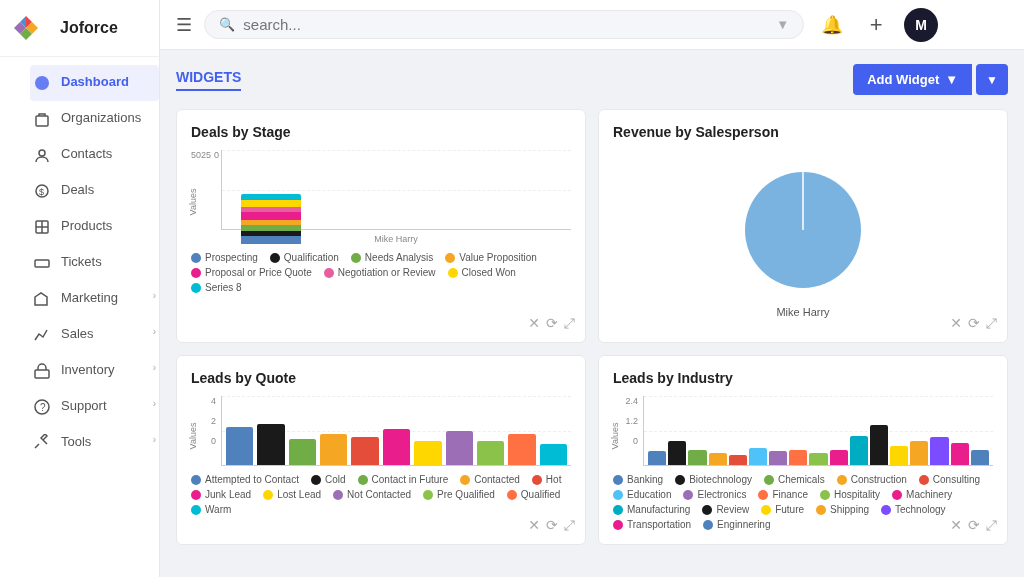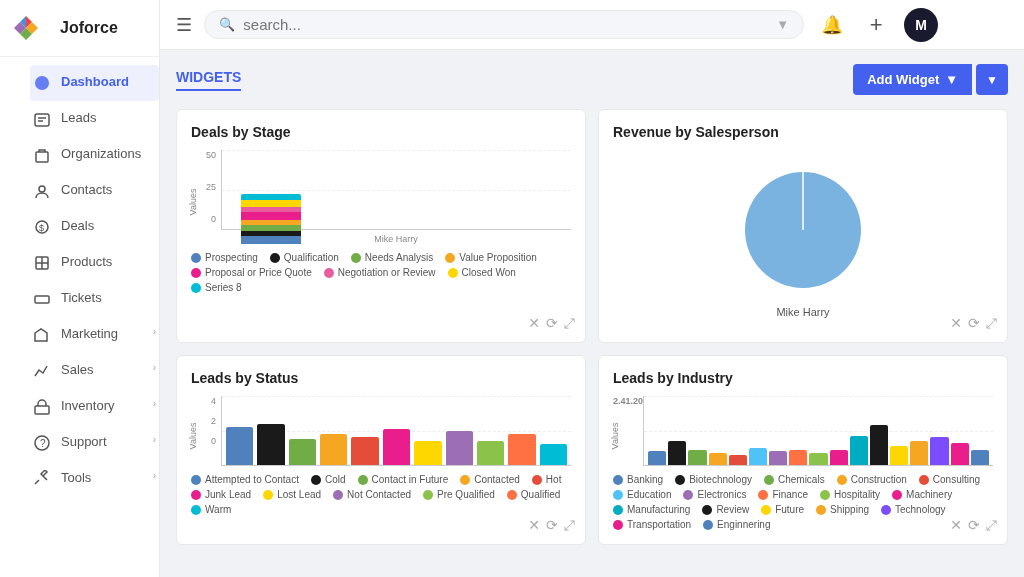--- a/index.html
+++ b/index.html
@@ -70,31 +70,20 @@
       <svg width="18" height="18" viewBox="0 0 18 18">
             <circle cx="9" cy="9" r="7" fill="#4361ee" opacity="0.8"></circle>
           </svg>
     </span>
     <span class="nav-label">Dashboard</span>
 
   </li>
       <li class="nav-item">
     <span class="nav-icon">
       <svg width="18" height="18" viewBox="0 0 18 18">
-            <rect x="2" y="4" width="14" height="12" rx="2" fill="none" stroke="currentColor" stroke-width="1.5"></rect>
-            <line x1="5" y1="8" x2="13" y2="8" stroke="currentColor" stroke-width="1.5"></line>
-            <line x1="5" y1="11" x2="10" y2="11" stroke="currentColor" stroke-width="1.5"></line>
-          </svg>
-    </span>
-    <span class="nav-label">Leads</span>
-
-  </li>
-      <li class="nav-item">
-    <span class="nav-icon">
-      <svg width="18" height="18" viewBox="0 0 18 18">
             <rect x="3" y="6" width="12" height="10" rx="1" fill="none" stroke="currentColor" stroke-width="1.5"></rect>
             <path d="M6 6V4h6v2" fill="none" stroke="currentColor" stroke-width="1.5"></path>
           </svg>
     </span>
     <span class="nav-label">Organizations</span>
 
   </li>
       <li class="nav-item">
     <span class="nav-icon">
       <svg width="18" height="18" viewBox="0 0 18 18">
@@ -212,21 +201,21 @@
         <button class="add-widget-down">▼</button>
       </div>
     </div>
 
     <div class="widgets-grid">
 
       <div class="widget-card">
         <div class="widget-title">Deals by Stage</div>
 
         <div style="position:relative; padding-left:30px; margin-bottom:4px;">
-          <div style="position:absolute;left:0;top:0;bottom:20px;display:flex;flex-direction:column;justify-content:space-between;width:28px;">
+          <div style="position:absolute;left:0;top:0;bottom:20px;display:flex;flex-direction:row;width:28px;">
             <span style="font-size:9px;color:#888;text-align:right;width:25px;">50</span>
             <span style="font-size:9px;color:#888;text-align:right;width:25px;">25</span>
             <span style="font-size:9px;color:#888;text-align:right;width:25px;">0</span>
           </div>
           <div style="position:absolute;left:2px;top:50%;transform:rotate(-90deg) translateX(-50%);font-size:9px;color:#888;white-space:nowrap;transform-origin:left center;">Values</div>
           <div style="position:relative;">
             <div style="display:flex;flex-direction:column;height:80px;border-left:1px solid #ccc;border-bottom:1px solid #ccc;">
               <div style="flex:1;border-top:1px dashed #eee;"></div>
               <div style="flex:1;border-top:1px dashed #eee;"></div>
             </div>
@@ -296,21 +285,21 @@
           <div class="pie-label">Mike Harry</div>
         </div>
         <div class="widget-actions">
           <span>✕</span>
           <span>⟳</span>
           <span>⤢</span>
         </div>
       </div>
 
       <div class="widget-card">
-        <div class="widget-title">Leads by Status</div>
+        <div class="widget-title">Leads by Quote</div>
         <div style="position:relative; padding-left:30px; margin-bottom:4px;">
           <div style="position:absolute;left:0;top:0;bottom:20px;display:flex;flex-direction:column;justify-content:space-between;width:28px;">
             <span style="font-size:9px;color:#888;text-align:right;width:25px;">4</span>
             <span style="font-size:9px;color:#888;text-align:right;width:25px;">2</span>
             <span style="font-size:9px;color:#888;text-align:right;width:25px;">0</span>
           </div>
           <div style="position:absolute;left:2px;top:50%;transform:rotate(-90deg) translateX(-50%);font-size:9px;color:#888;white-space:nowrap;transform-origin:left center;">Values</div>
           <div style="position:relative;">
             <div style="height:70px;border-left:1px solid #ccc;border-bottom:1px solid #ccc;position:relative;">
               <div style="position:absolute;top:0;left:0;right:0;height:1px;border-top:1px dashed #eee;"></div>
@@ -380,21 +369,21 @@
         <div class="widget-actions">
           <span>✕</span>
           <span>⟳</span>
           <span>⤢</span>
         </div>
       </div>
 
       <div class="widget-card">
         <div class="widget-title">Leads by Industry</div>
         <div style="position:relative; padding-left:30px; margin-bottom:4px;">
-          <div style="position:absolute;left:0;top:0;bottom:20px;display:flex;flex-direction:row;justify-content:space-between;width:28px;font-weight:bold;">
+          <div style="position:absolute;left:0;top:0;bottom:20px;display:flex;flex-direction:column;justify-content:space-between;width:28px;">
             <span style="font-size:9px;color:#888;text-align:right;width:25px;">2.4</span>
             <span style="font-size:9px;color:#888;text-align:right;width:25px;">1.2</span>
             <span style="font-size:9px;color:#888;text-align:right;width:25px;">0</span>
           </div>
           <div style="position:absolute;left:2px;top:50%;transform:rotate(-90deg) translateX(-50%);font-size:9px;color:#888;white-space:nowrap;transform-origin:left center;">Values</div>
           <div style="position:relative;">
             <div style="height:70px;border-left:1px solid #ccc;border-bottom:1px solid #ccc;position:relative;">
               <div style="position:absolute;top:0;left:0;right:0;height:1px;border-top:1px dashed #eee;"></div>
               <div style="position:absolute;top:50%;left:0;right:0;height:1px;border-top:1px dashed #eee;"></div>
               <div style="position:absolute;bottom:0;left:4px;right:4px;display:flex;align-items:flex-end;gap:2px;height:100%;" id="industry-bars">

